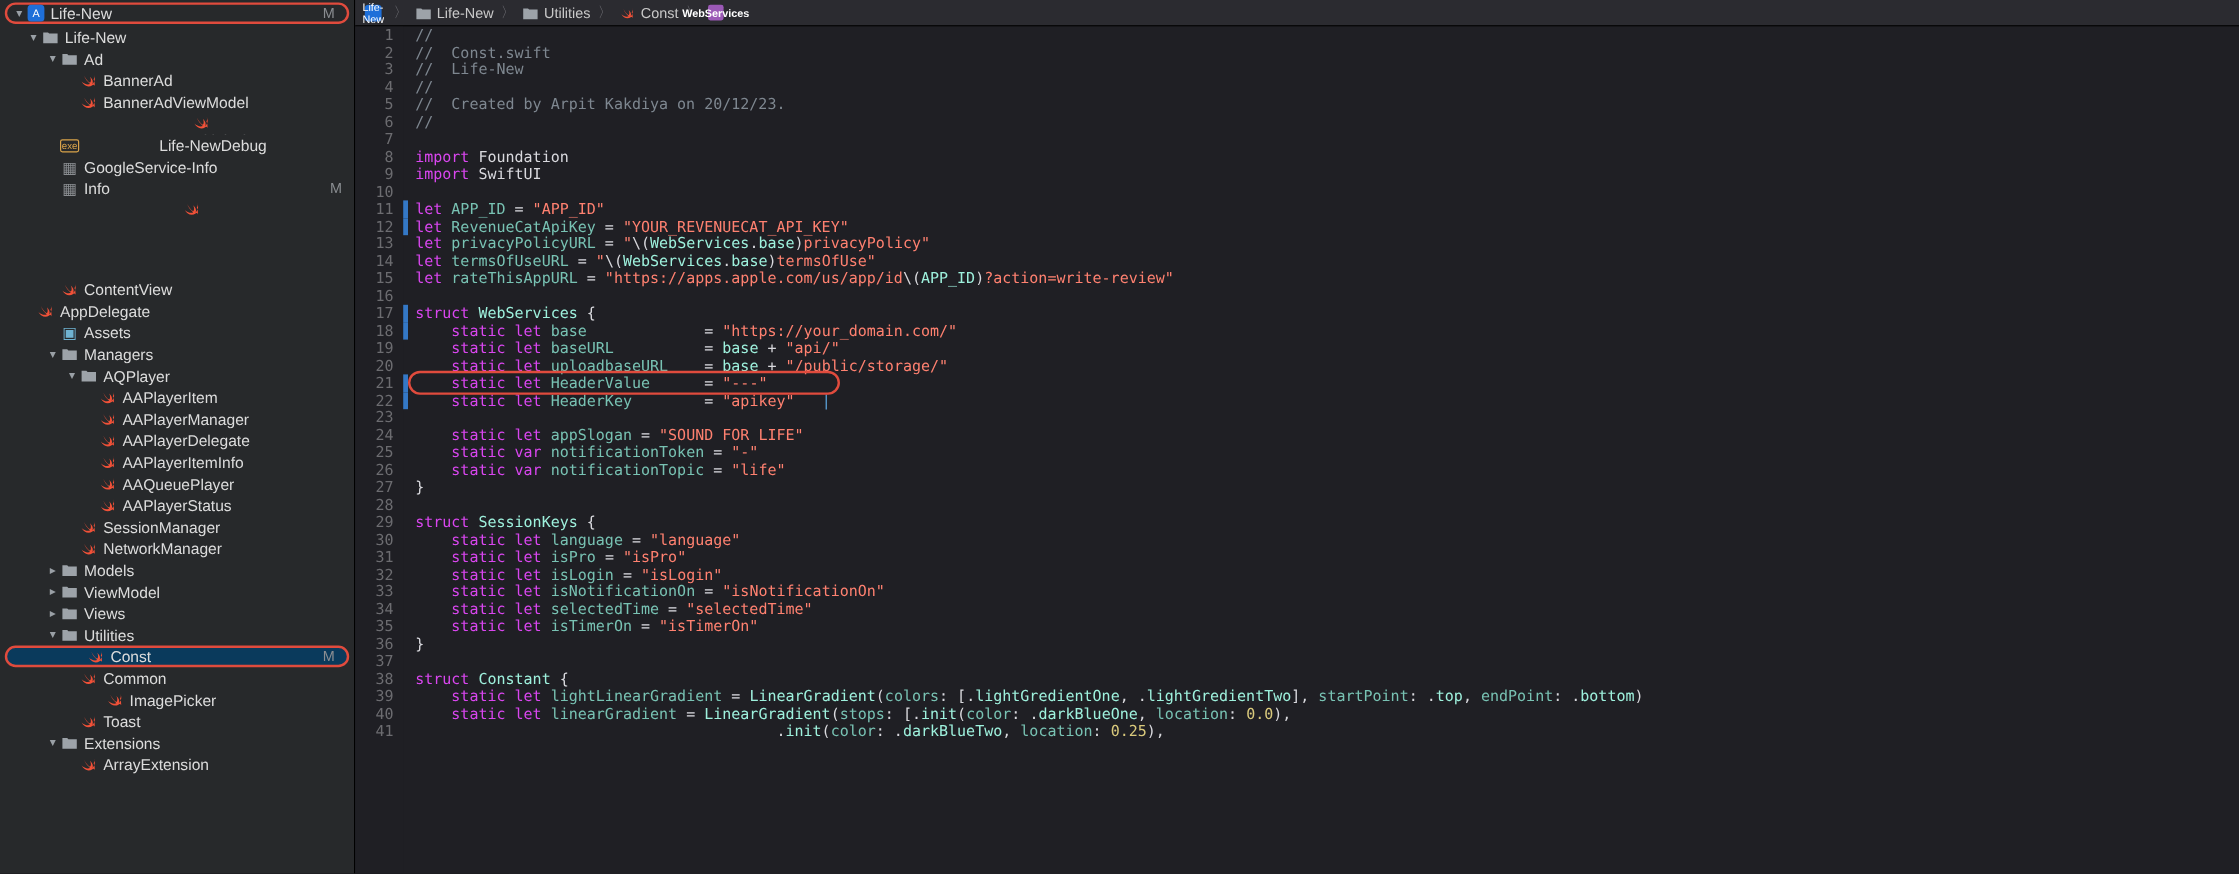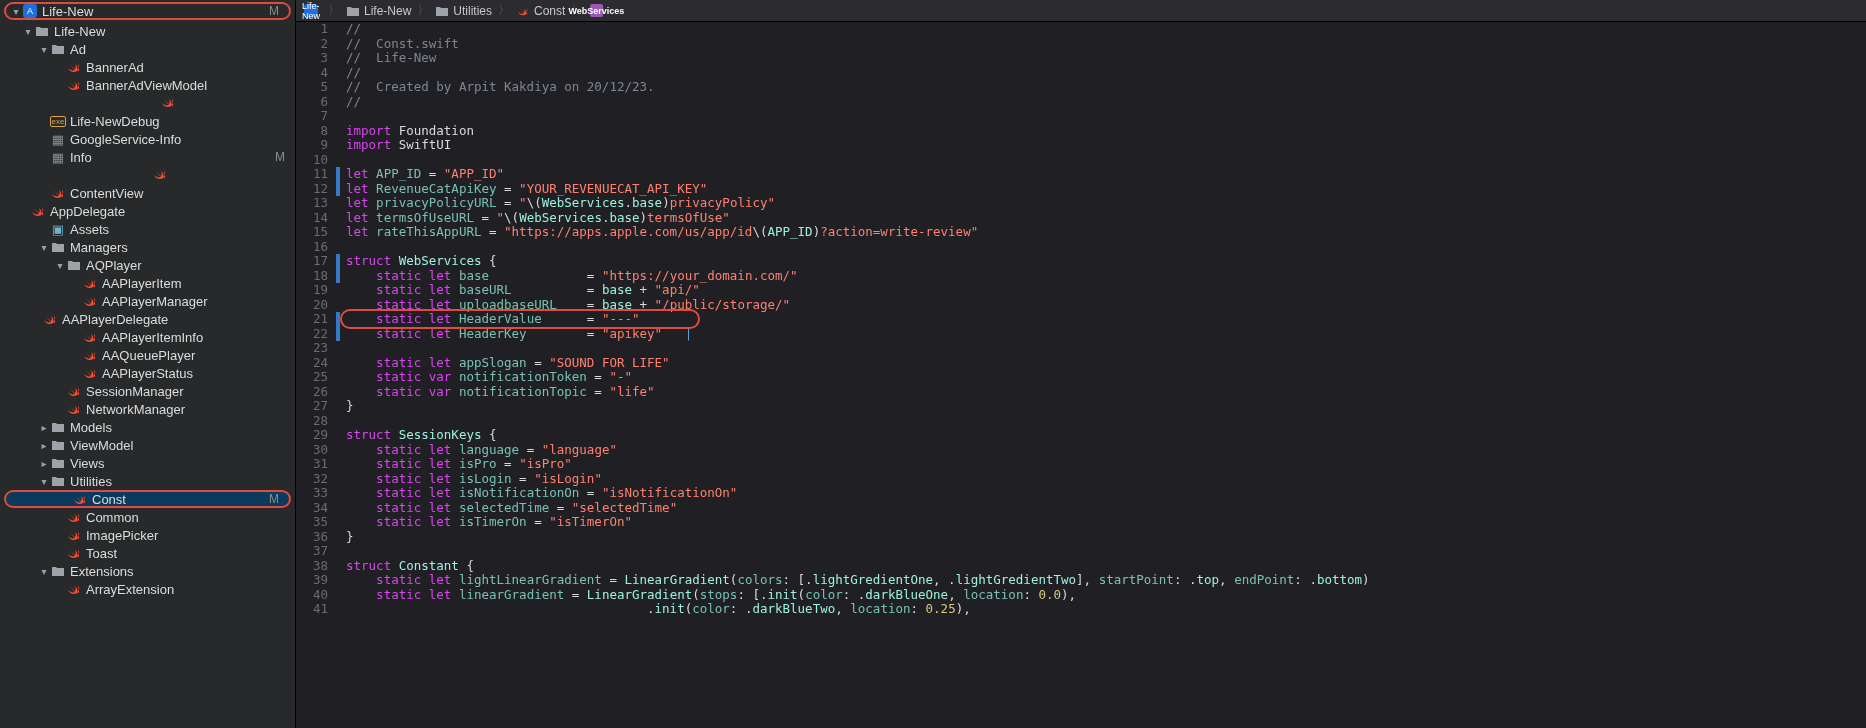--- a/index.html
+++ b/index.html
@@ -134,21 +134,21 @@
         </div>
         <div class="tree-row" style="padding-left: 54px; flex-direction: column;">
           <span class="disc"></span>
           <span class="icon">
             <svg width="14" height="14" viewBox="0 0 14 14">
               <path fill="#f05138" d="M11 2c2 3 1 6-1 8 1-2 0-4-2-6 1 2 1 4 0 5C6 8 4 5 3 3c1 3 3 5 5 7-2 1-5 0-7-2 2 4 6 5 9 3 1-1 2 0 2 1 0-2 0-4-1-6 1-1 1-3 0-4z"></path>
             </svg>
           </span>
           <span class="label">InterstitialAd</span>
         </div>
-        <div class="tree-row" style="padding-left: 38px;">
+        <div class="tree-row" style="padding-left: 38px; text-align: center;">
           <span class="disc"></span>
           <span class="icon">
             <span style="color:#d9a34a;border:1px solid #d9a34a;border-radius:2px;font-size:8px;padding:0 1px;">exe</span>
           </span>
           <span class="label">Life-NewDebug</span>
         </div>
         <div class="tree-row" style="padding-left: 38px;">
           <span class="disc"></span>
           <span class="icon">
             <span style="color:#8a8d91;">▦</span>
@@ -165,21 +165,21 @@
         </div>
         <div class="tree-row" style="padding-left: 38px; flex-direction: column;">
           <span class="disc"></span>
           <span class="icon">
             <svg width="14" height="14" viewBox="0 0 14 14">
               <path fill="#f05138" d="M11 2c2 3 1 6-1 8 1-2 0-4-2-6 1 2 1 4 0 5C6 8 4 5 3 3c1 3 3 5 5 7-2 1-5 0-7-2 2 4 6 5 9 3 1-1 2 0 2 1 0-2 0-4-1-6 1-1 1-3 0-4z"></path>
             </svg>
           </span>
           <span class="label">Life_NewApp</span>
         </div>
-        <div class="tree-row" style="padding-left: 38px;">
+        <div class="tree-row" style="padding-left: 38px; margin-top: 48px;">
           <span class="disc"></span>
           <span class="icon">
             <svg width="14" height="14" viewBox="0 0 14 14">
               <path fill="#f05138" d="M11 2c2 3 1 6-1 8 1-2 0-4-2-6 1 2 1 4 0 5C6 8 4 5 3 3c1 3 3 5 5 7-2 1-5 0-7-2 2 4 6 5 9 3 1-1 2 0 2 1 0-2 0-4-1-6 1-1 1-3 0-4z"></path>
             </svg>
           </span>
           <span class="label">ContentView</span>
         </div>
         <div class="tree-row" style="padding-left: 18px;">
           <span class="disc"></span>
@@ -226,21 +226,21 @@
         </div>
         <div class="tree-row" style="padding-left: 70px;">
           <span class="disc"></span>
           <span class="icon">
             <svg width="14" height="14" viewBox="0 0 14 14">
               <path fill="#f05138" d="M11 2c2 3 1 6-1 8 1-2 0-4-2-6 1 2 1 4 0 5C6 8 4 5 3 3c1 3 3 5 5 7-2 1-5 0-7-2 2 4 6 5 9 3 1-1 2 0 2 1 0-2 0-4-1-6 1-1 1-3 0-4z"></path>
             </svg>
           </span>
           <span class="label">AAPlayerManager</span>
         </div>
-        <div class="tree-row" style="padding-left: 30px;">
+        <div class="tree-row" style="padding-left: 70px;">
           <span class="disc"></span>
           <span class="icon">
             <svg width="14" height="14" viewBox="0 0 14 14">
               <path fill="#f05138" d="M11 2c2 3 1 6-1 8 1-2 0-4-2-6 1 2 1 4 0 5C6 8 4 5 3 3c1 3 3 5 5 7-2 1-5 0-7-2 2 4 6 5 9 3 1-1 2 0 2 1 0-2 0-4-1-6 1-1 1-3 0-4z"></path>
             </svg>
           </span>
           <span class="label">AAPlayerDelegate</span>
         </div>
         <div class="tree-row" style="padding-left: 70px;">
           <span class="disc"></span>
@@ -335,21 +335,21 @@
         </div>
         <div class="tree-row" style="padding-left: 54px;">
           <span class="disc"></span>
           <span class="icon">
             <svg width="14" height="14" viewBox="0 0 14 14">
               <path fill="#f05138" d="M11 2c2 3 1 6-1 8 1-2 0-4-2-6 1 2 1 4 0 5C6 8 4 5 3 3c1 3 3 5 5 7-2 1-5 0-7-2 2 4 6 5 9 3 1-1 2 0 2 1 0-2 0-4-1-6 1-1 1-3 0-4z"></path>
             </svg>
           </span>
           <span class="label">Common</span>
         </div>
-        <div class="tree-row" style="padding-left: 54px;">
+        <div class="tree-row" style="padding-left: 76px;">
           <span class="disc"></span>
           <span class="icon">
             <svg width="14" height="14" viewBox="0 0 14 14">
               <path fill="#f05138" d="M11 2c2 3 1 6-1 8 1-2 0-4-2-6 1 2 1 4 0 5C6 8 4 5 3 3c1 3 3 5 5 7-2 1-5 0-7-2 2 4 6 5 9 3 1-1 2 0 2 1 0-2 0-4-1-6 1-1 1-3 0-4z"></path>
             </svg>
           </span>
           <span class="label">ImagePicker</span>
         </div>
         <div class="tree-row" style="padding-left: 54px;">
           <span class="disc"></span>

